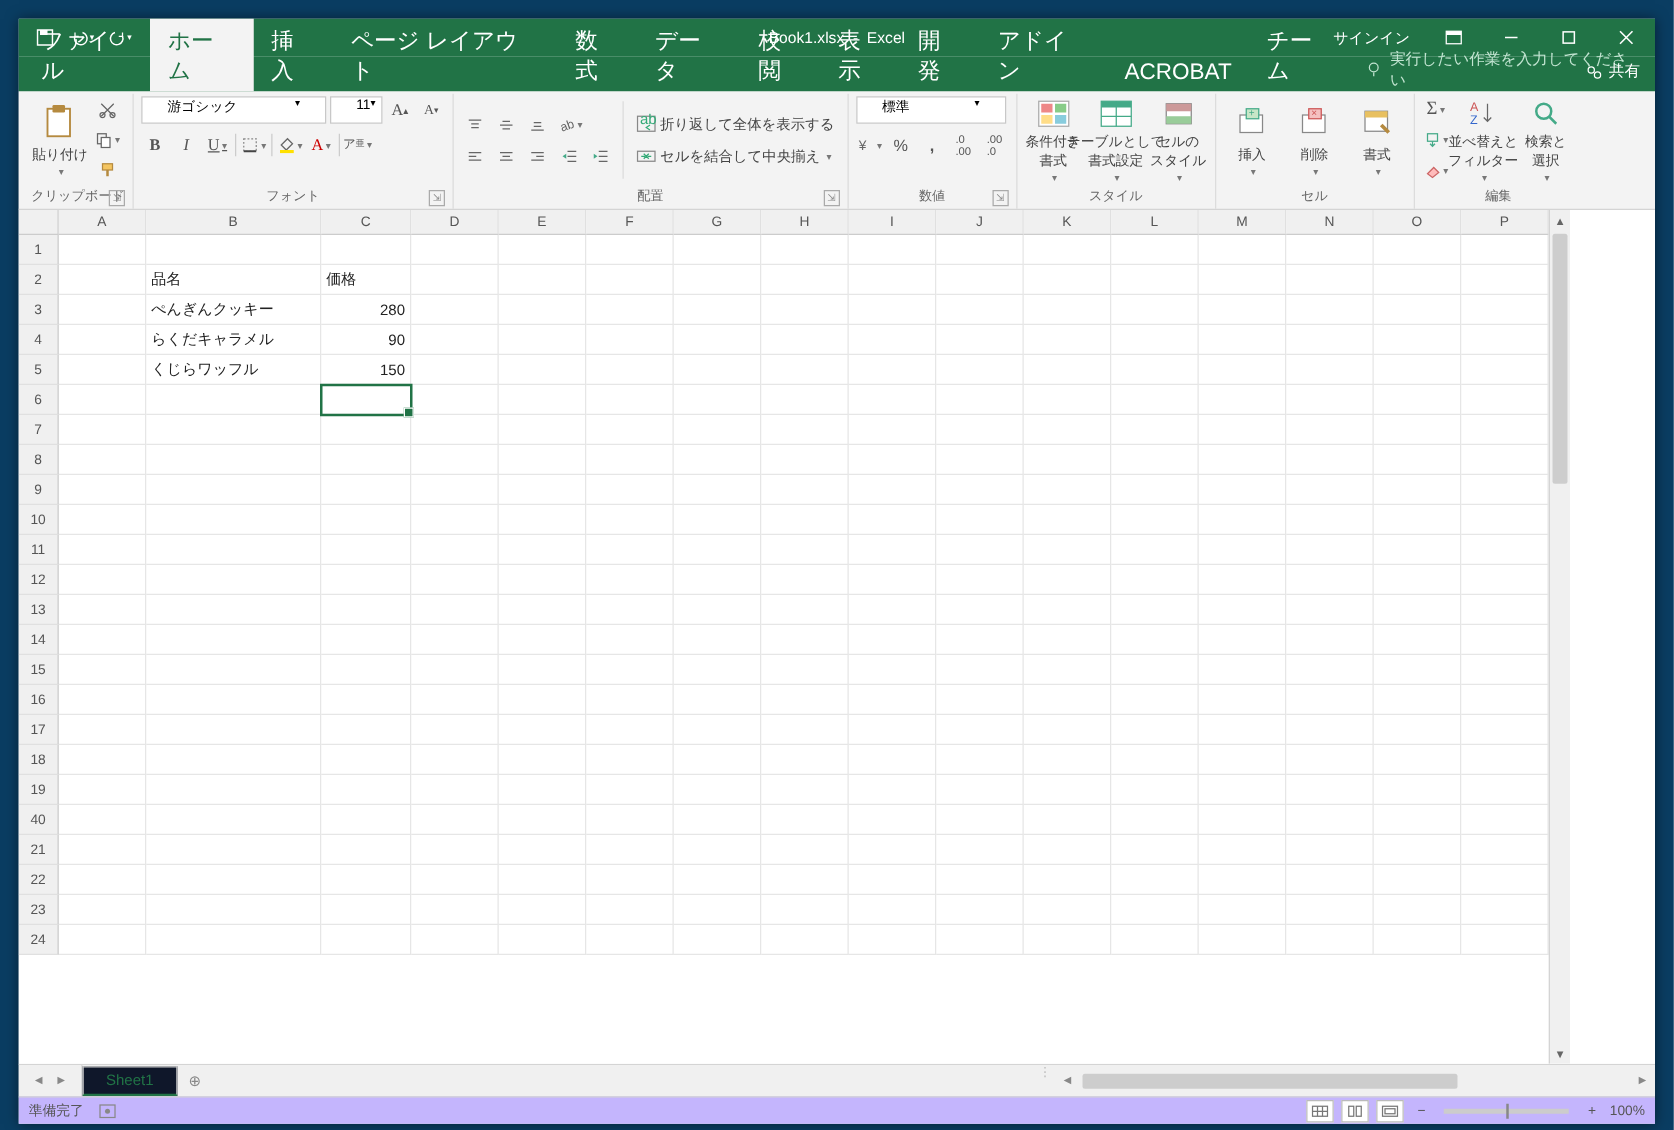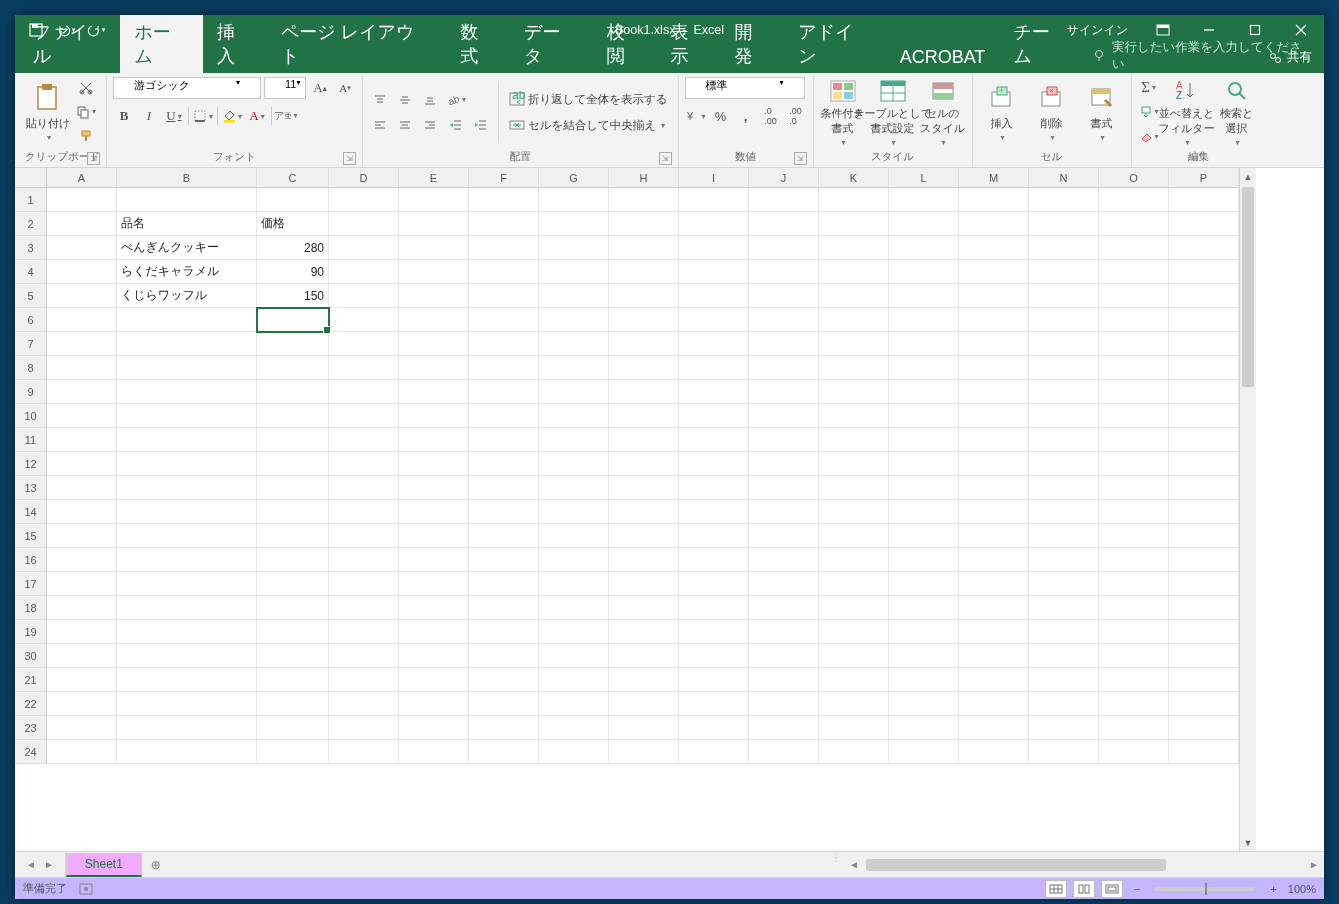--- a/index.html
+++ b/index.html
@@ -45,21 +45,21 @@
 .cell.ra { justify-content:flex-end;}
 .cell.sel { outline:2px solid #217346; outline-offset:-1px; z-index:2; position:relative;}
 .cell.sel::after { content:""; position:absolute; right:-3px; bottom:-3px; width:6px; height:6px; background:#217346; border:1px solid #fff;}
 .vscroll { width:17px; background:#f0f0f0; border-left:1px solid #d4d4d4; display:flex; flex-direction:column;}
 .vs-btn { height:17px; display:flex; align-items:center; justify-content:center; font-size:9px; color:#666; cursor:pointer;}
 .vs-track { flex:1; position:relative;}
 .vs-thumb { position:absolute; left:2px; right:2px; top:2px; height:200px; background:#cdcdcd; border-radius:2px;}
 .sheetbar { height:26px; background:#f0f0f0; border-top:1px solid #d4d4d4; display:flex; align-items:stretch;}
 .sheetnav { display:flex; align-items:center; gap:2px; padding:0 8px; border-right:1px solid #d4d4d4;}
 .snb { color:#888; cursor:pointer; font-size:10px; padding:0 3px;}
-.sheettab { background:#f0abfc; border:1px solid #ccc; border-bottom:2px solid #217346; padding:3px 18px; font-size:12px; color:#217346; cursor:pointer; margin-top:1px;}
+.sheettab { background:#0f172a; border:1px solid #ccc; border-bottom:2px solid #217346; padding:3px 18px; font-size:12px; color:#217346; cursor:pointer; margin-top:1px;}
 .addsheet { width:28px; display:flex; align-items:center; justify-content:center; cursor:pointer; color:#888;}
 .hscroll { flex:1; display:flex; align-items:center; margin-left:auto; padding:0 2px;}
 .hs-track { flex:1; height:14px; background:#f0f0f0; position:relative; margin:0 2px;}
 .hs-thumb { position:absolute; left:2px; width:300px; top:1px; bottom:1px; background:#cdcdcd; border-radius:2px;}
 .statusbar { height:22px; background:#c4b5fd; border-top:1px solid #d4d4d4; display:flex; align-items:center; padding:0 8px; font-size:11px; color:#555;}
 .sb-right { margin-left:auto; display:flex; align-items:center; gap:6px;}
 .viewbtn { width:22px; height:18px; border:1px solid #bbb; background:#fff; cursor:pointer; display:flex; align-items:center; justify-content:center; font-size:10px; color:#777;}
 .zoom-slider { width:100px; height:4px; background:#ccc; position:relative; margin:0 4px;}
 .zoom-slider::before { content:""; position:absolute; left:50%; top:-4px; width:2px; height:12px; background:#888;}
 .zt { cursor:pointer; padding:0 5px;}
@@ -826,21 +826,21 @@
         <div class="cell"></div>
         <div class="cell"></div>
         <div class="cell"></div>
         <div class="cell"></div>
         <div class="cell"></div>
         <div class="cell"></div>
         <div class="cell"></div>
         <div class="cell"></div>
         <div class="cell"></div>
         <div class="cell"></div>
-        <div class="rowh">30</div>
+        <div class="rowh">40</div>
         <div class="cell"></div>
         <div class="cell"></div>
         <div class="cell"></div>
         <div class="cell"></div>
         <div class="cell"></div>
         <div class="cell"></div>
         <div class="cell"></div>
         <div class="cell"></div>
         <div class="cell"></div>
         <div class="cell"></div>

